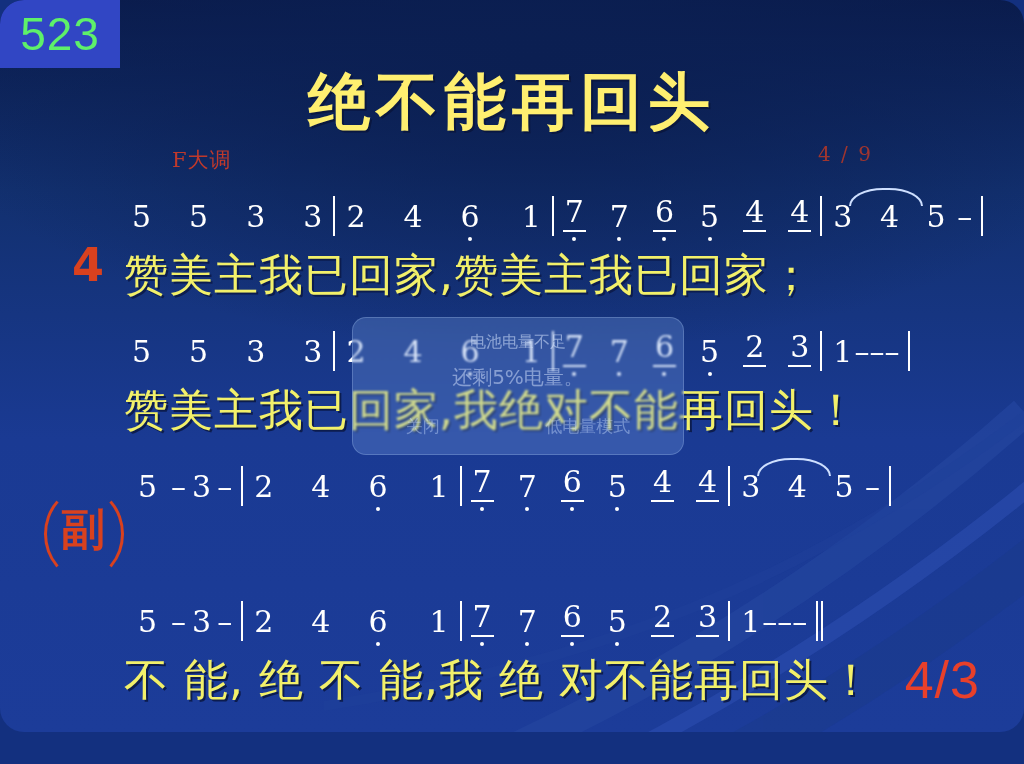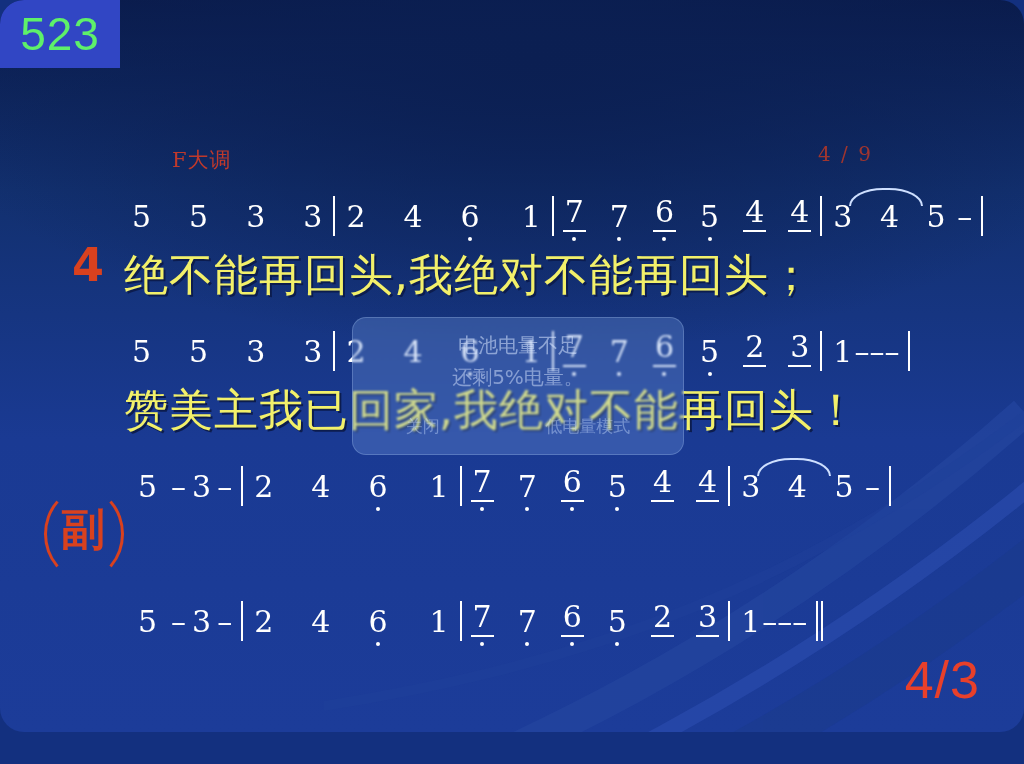--- a/index.html
+++ b/index.html
@@ -99,21 +99,21 @@
   
   #battery-toast{
     position:absolute;left:352px;top:317px;width:330px;height:136px;
     background:rgba(120,160,230,0.30);
     border:1px solid rgba(175,205,245,0.28);
     border-radius:14px;
     backdrop-filter:blur(1px);
   }
   #battery-toast .bt-title{
     position:absolute;left:0;right:0;top:14px;text-align:center;
-    color:rgba(215,230,255,0.55);font-size:20px;
+    color:rgba(215,230,255,0.55);font-size:16px;
     font-family:"DejaVu Sans","Liberation Sans",sans-serif;
   }
   #battery-toast .bt-sub{
     position:absolute;left:0;right:0;top:46px;text-align:center;
     color:rgba(215,230,255,0.50);font-size:20px;
     font-family:"DejaVu Sans","Liberation Sans",sans-serif;
   }
   #battery-toast .bt-actions{
     position:absolute;left:0;right:0;bottom:16px;
     display:flex;justify-content:space-around;align-items:flex-end;
@@ -132,20 +132,21 @@
     <path d="M-60 560 C 180 470, 430 360, 700 120" fill="none" stroke="#24459f" stroke-width="30" opacity="0.75"></path>
     <path d="M-60 620 C 200 520, 470 400, 760 150" fill="none" stroke="#2b4cae" stroke-width="16" opacity="0.7"></path>
     <path d="M60 620 C 280 540, 520 430, 780 210" fill="none" stroke="#1b3a8c" stroke-width="44" opacity="0.6"></path>
     <path d="M-40 420 C 240 380, 500 300, 780 60" fill="none" stroke="#20409a" stroke-width="10" opacity="0.5"></path>
   </svg>
 
   <div id="num-badge">
     <span class="t">523</span>
   </div>
 
+  <div id="title">绝不能再回头</div>
 
   <div id="keysig">F大调</div>
 
   <div id="timesig">4 / 9</div>
 
   <div class="system" style="top:192px;">
     <div class="notes" style="padding-left:130px;">
       <span class="n">5</span>
         <span class="sp" style="width:34px"></span>
       <span class="n">5</span>
@@ -176,21 +177,21 @@
       <span class="bar"></span>
       <span class="tiegrp">
         <span class="tie"></span>
         <span class="n">3</span><span class="sp" style="width:14px"></span>
         <span class="n">4</span><span class="sp" style="width:14px"></span>
         <span class="n">5</span>
         <span class="dash">–</span>
       </span>
       <span class="bar"></span>
     </div>
-    <div class="lyrics" style="padding-left:124px;margin-top:14px;">绝不能再回头,我绝对不能再回头；</div>
+    <div class="lyrics" style="padding-left:124px;margin-top:14px;">赞美主我已回家,赞美主我已回家；</div>
     <div class="vmark" style="left:72px;top:46px;">4</div>
   </div>
 
   <div class="system" style="top:327px;">
     <div class="notes" style="padding-left:130px;">
       <span class="n">5</span>
         <span class="sp" style="width:34px"></span>
       <span class="n">5</span>
         <span class="sp" style="width:34px"></span>
       <span class="n">3</span>
@@ -301,20 +302,21 @@
       <span class="n u8">2</span>
         <span class="sp" style="width:22px"></span>
       <span class="n u8">3</span>
       <span class="bar"></span>
       <span class="n">1</span>
       <span class="dash">–</span>
       <span class="dash">–</span>
       <span class="dash">–</span>
       <span class="bar dbl"></span>
     </div>
+    <div class="lyrics" style="padding-left:124px;margin-top:14px;">不 能, 绝 不 能,我 绝 对不能再回头！</div>
   </div>
 
   <div id="pageno">4/3</div>
 
   <div id="battery-toast">
     <div class="bt-title">电池电量不足</div>
     <div class="bt-sub">还剩5%电量。</div>
     <div class="bt-actions">
       <span class="bt-btn">关闭</span>
       <span class="bt-btn">低电量模式</span>

